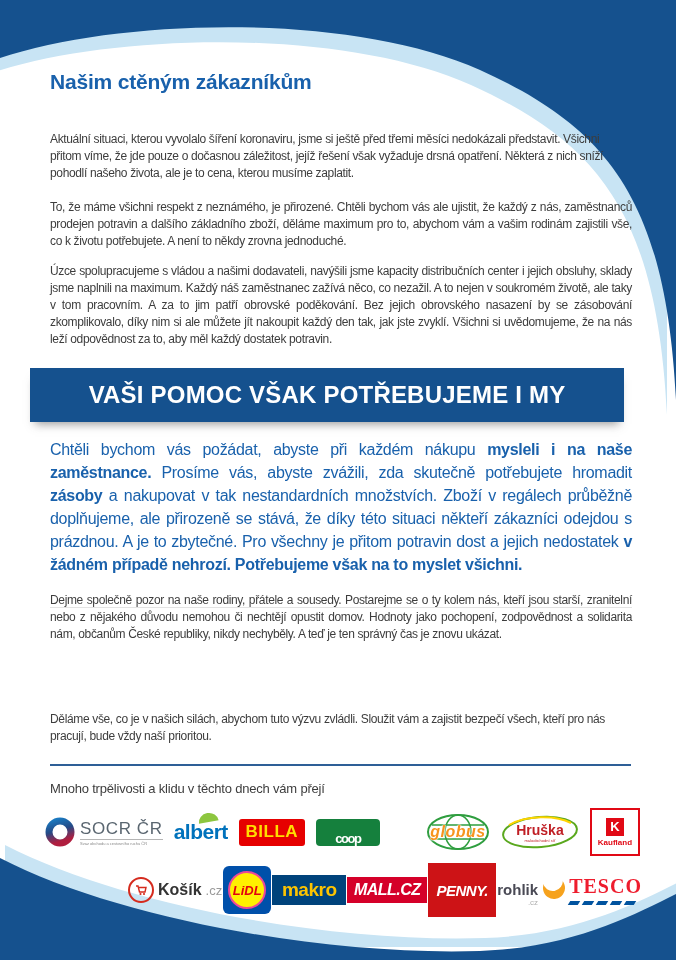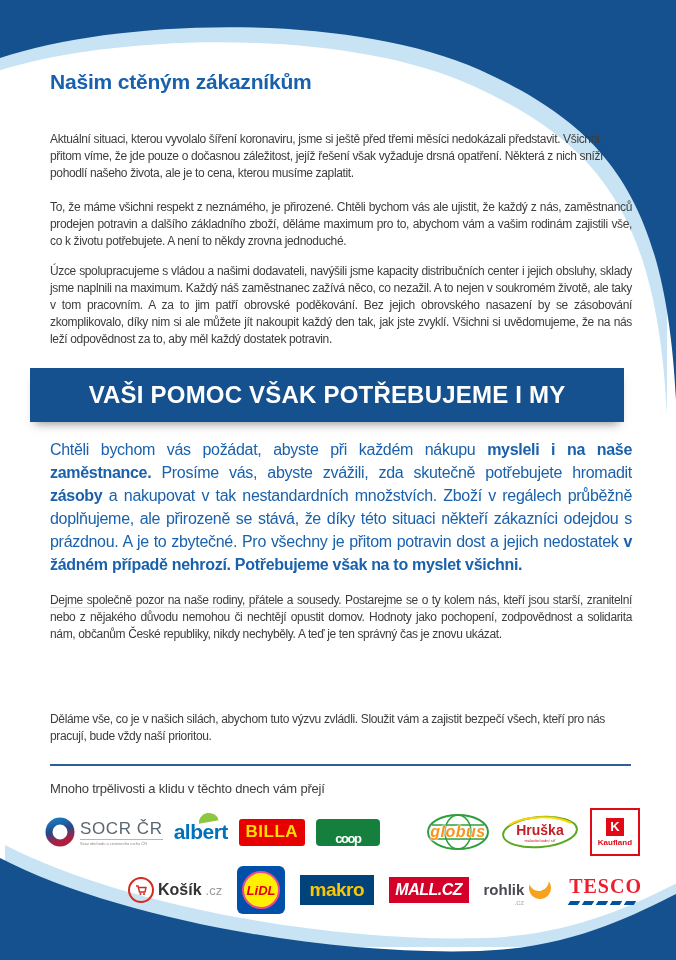--- a/index.html
+++ b/index.html
@@ -213,20 +213,23 @@
     </div>
 
     <div class="makro">
       <span>makro</span>
     </div>
 
     <div class="mall">
       <span>MALL.CZ</span>
     </div>
 
+    <div class="penny">
+      <span>PENNY.</span>
+    </div>
 
     <div class="rohlik">
       <div class="rohlik-txt">
         <span class="rohlik-label">rohlik</span>
         <span class="rohlik-tld">.cz</span>
       </div>
       <svg width="28" height="30">
         <g transform="rotate(35 14 15)">
           <circle cx="14" cy="15" r="11" fill="#f6a21d"></circle>
           <circle cx="9" cy="10" r="10" fill="#ffffff"></circle>

